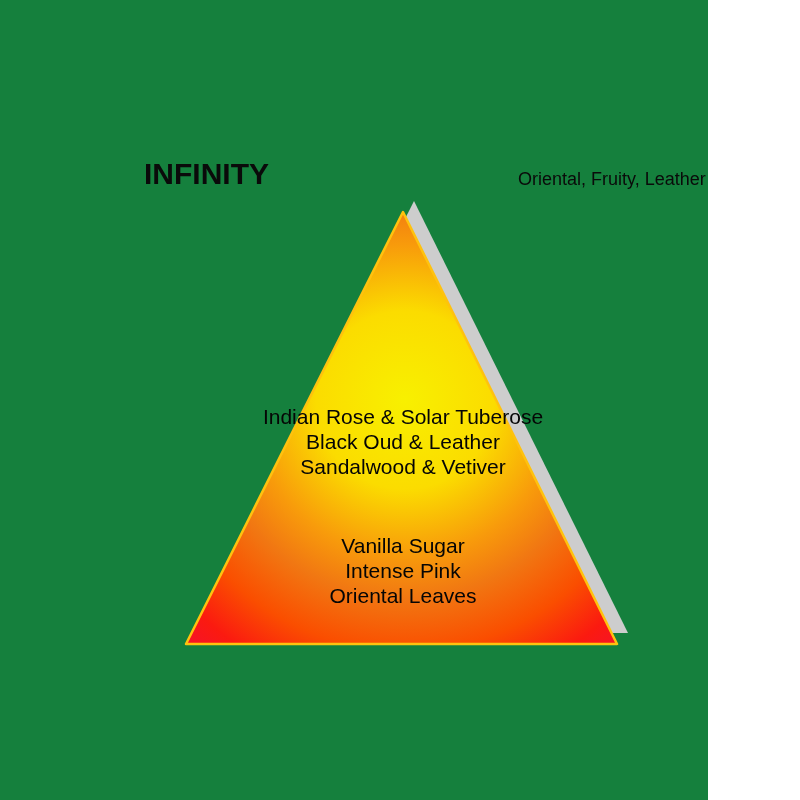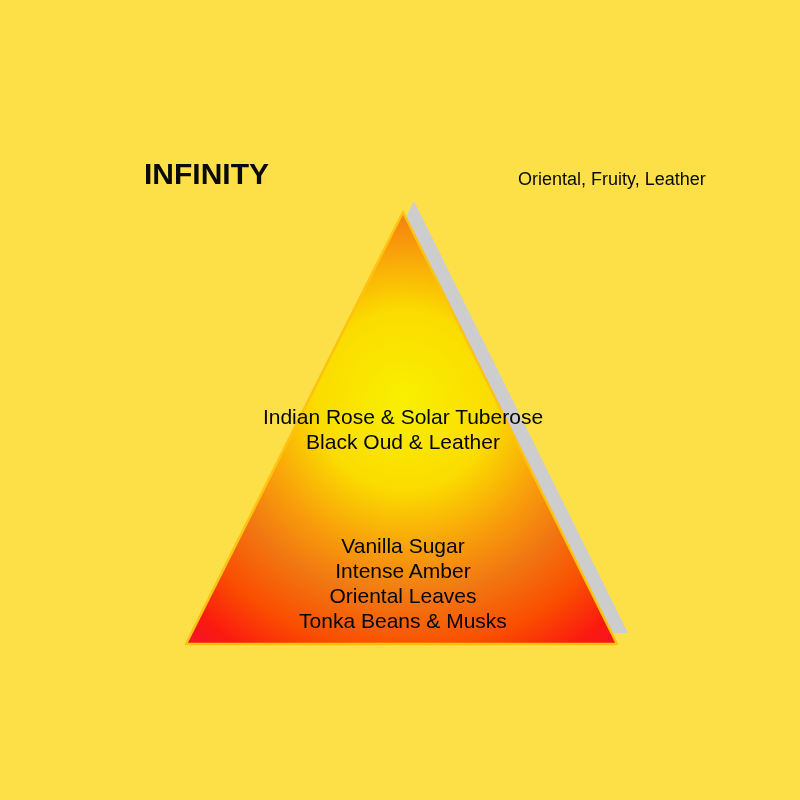--- a/index.html
+++ b/index.html
@@ -1,20 +1,20 @@
 <!DOCTYPE html>
 <html><head>
 <meta charset="utf-8">
 <style>
   html, body { margin: 0; padding: 0; background: #ffffff; }
   .stage {
     position: relative;
-    width: 800px;
+    width: 708px;
     height: 800px;
-    background: #fde047;
+    background: #15803d;
     overflow: hidden;
     font-family: "Liberation Sans", "DejaVu Sans", sans-serif;
     color: #000;
   }
   .title {
     position: absolute;
     left: 144px;
     top: 157px;
     font-size: 30px;
     font-weight: bold;
@@ -71,22 +71,22 @@
   </svg>
 
   <div class="title">INFINITY</div>
 
   <div class="subtitle">Oriental, Fruity, Leather</div>
 
 
   <div class="notes notes-heart">
       <div class="note-line">Indian Rose &amp; Solar Tuberose</div>
       <div class="note-line">Black Oud &amp; Leather</div>
+      <div class="note-line">Sandalwood &amp; Vetiver</div>
     </div>
 
   <div class="notes notes-base">
       <div class="note-line">Vanilla Sugar</div>
-      <div class="note-line">Intense Amber</div>
+      <div class="note-line">Intense Pink</div>
       <div class="note-line">Oriental Leaves</div>
-      <div class="note-line">Tonka Beans &amp; Musks</div>
     </div>
 
 </div>
 
 </body></html>

